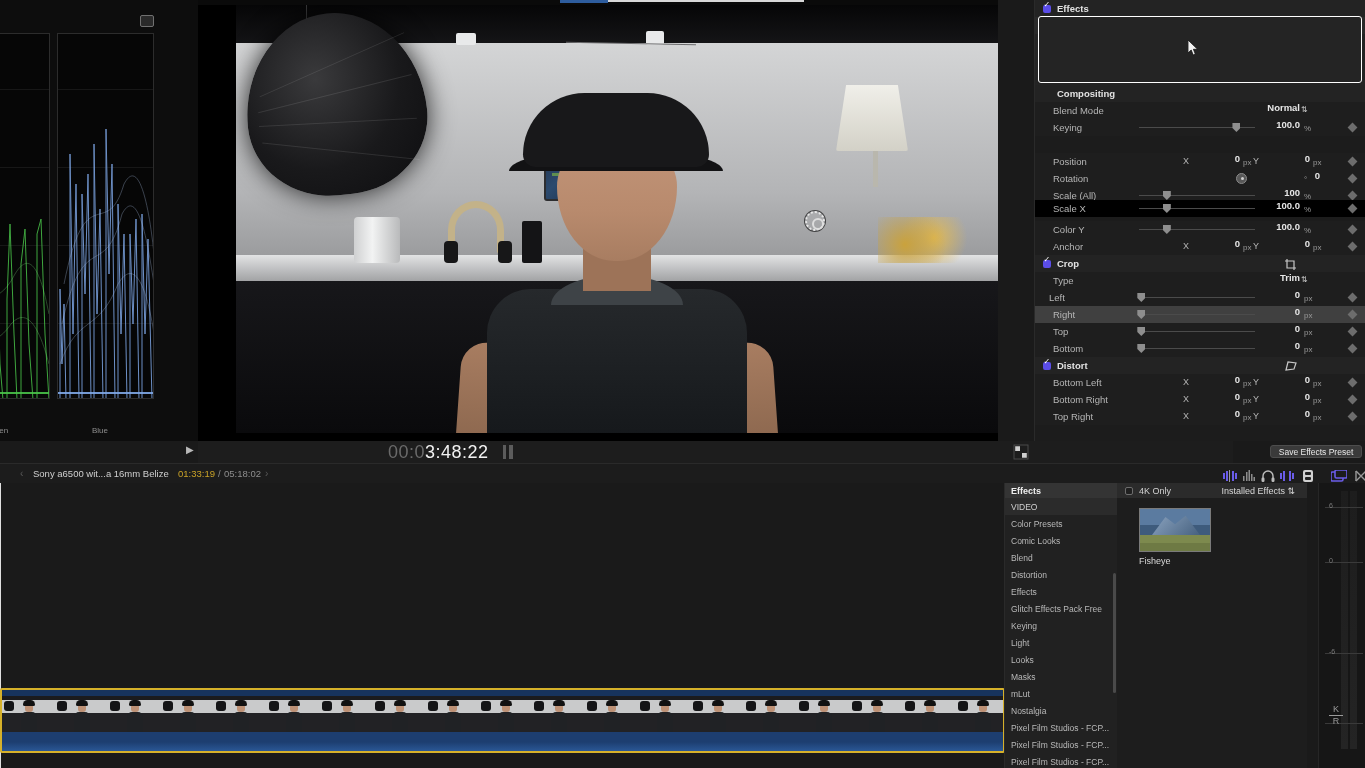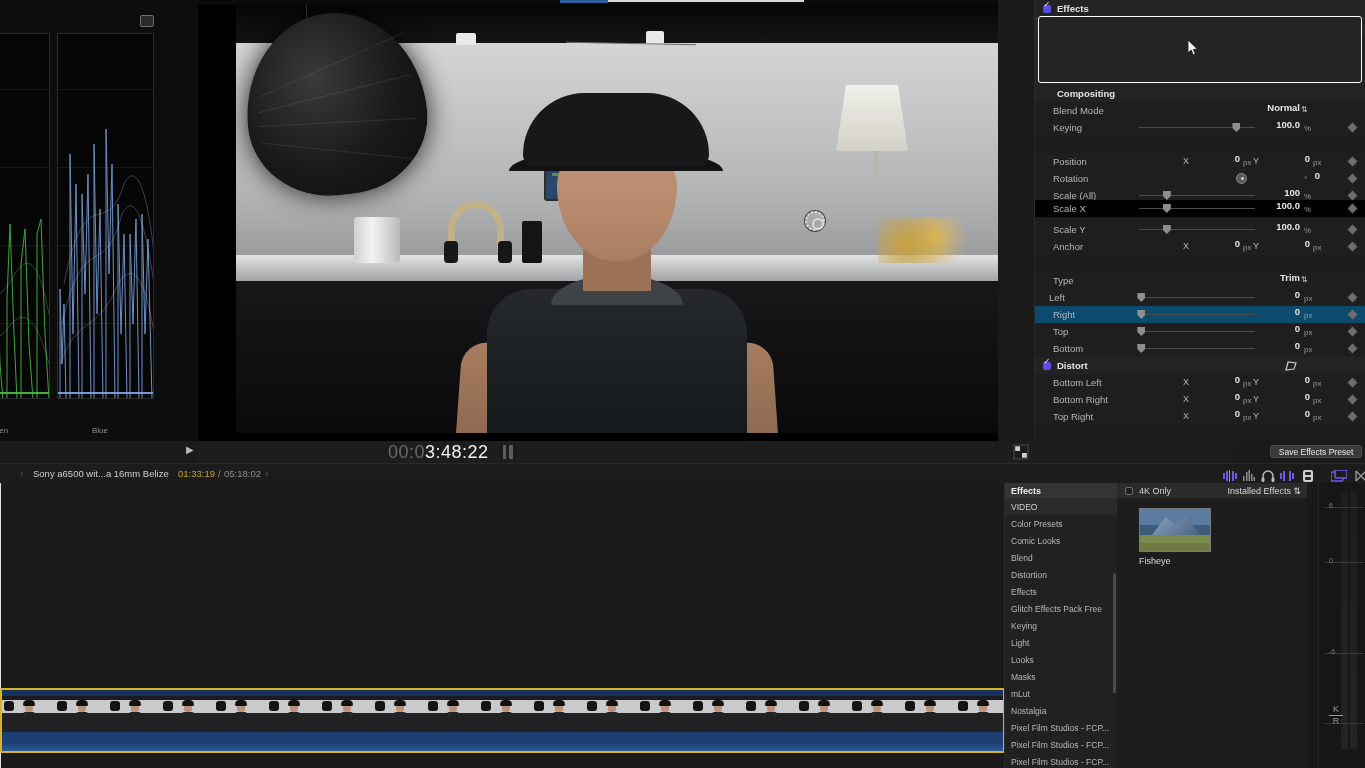--- a/index.html
+++ b/index.html
@@ -168,21 +168,21 @@
     padding-left:6px; font-size:9px; font-weight:bold; color:#eee;}
   .fx-item { position:relative; height:17px; display:flex; align-items:center; padding-left:6px;
     font-size:8.5px; color:#b9b9b9;}
   .fx-item.group { background:#2b2b2b; color:#cfcfcf; font-size:8.5px;}
   .fx-scroll { position:absolute; right:1px; top:90px; width:3px; height:120px; background:#4a4a4a; border-radius:2px;}
   .fx-main { position:absolute; left:112px; top:0; width:190px; height:285px; background:#1d1d1d;}
   .fx-topbar { position:relative; height:15px; background:#2b2b2b; display:flex; align-items:center;
     font-size:9px; color:#d2d2d2;}
   .fx-chk { width:8px; height:8px; border:1px solid #6d6d6d; border-radius:2px; background:#1f1f1f;
     margin:0 6px 0 8px; }
-  .fx-installed { position:absolute; right:6px; font-size:9px; color:#d8d8d8;}
+  .fx-installed { position:absolute; right:12px; font-size:9px; color:#d8d8d8;}
   .fx-tile { position:absolute; left:22px; top:25px; width:72px; height:44px; border:1px solid #7a7a7a;
     background:linear-gradient(to bottom,#5b7ba0 0 38%, #3e5b7c 38% 62%, #7d8a4e 62% 82%, #6e7a44 82% 100%);}
   .fx-tile-peak { position:absolute; left:12px; top:6px; width:48px; height:20px;
     background:linear-gradient(135deg,#8ba3bf,#46617f); clip-path:polygon(0 100%,28% 10%,48% 46%,70% 4%,100% 100%);}
   .fx-tile-name { position:absolute; left:22px; top:73px; font-size:9px; color:#d8d8d8;}
 
   
   .meter { position:absolute; left:1318px; top:483px; width:47px; height:285px; background:#161616;
     border-left:1px solid #262626;}
   .mt-bar { position:absolute; top:8px; width:7px; height:258px;
@@ -473,51 +473,58 @@
       </div>
       <div class="insp-row" style="position: absolute; left: 0px; top: 200px; width: 330px; height: 17px; background: #000000; text-decoration: underline;">
         <span class="lbl" style="left:18px">Scale X</span>
         <div class="slider-track" style="left:104px;width:116px"></div>
         <div class="knob" style="left:127.84px"></div>
         <span class="val" style="left:205px;width:60px">100.0</span>
         <span class="unit" style="left:269px;top:5px">%</span>
         <div class="kfd" style="right:9px"></div>
       </div>
       <div class="insp-row" style="position: absolute; left: 0px; top: 221px; width: 330px; height: 17px; background: rgb(30, 30, 30);">
-        <span class="lbl" style="left:18px">Scale Y</span>
+        <span class="lbl" style="left:18px">Color Y</span>
         <div class="slider-track" style="left:104px;width:116px"></div>
         <div class="knob" style="left:127.84px"></div>
         <span class="val" style="left:205px;width:60px">100.0</span>
         <span class="unit" style="left:269px;top:5px">%</span>
         <div class="kfd" style="right:9px"></div>
       </div>
       <div class="insp-row" style="position: absolute; left: 0px; top: 238px; width: 330px; height: 17px; background: rgb(30, 30, 30);">
         <span class="lbl" style="left:18px">Anchor</span>
         <span class="axis" style="left:148px;top:3px">X</span>
         <span class="val" style="left:165px;width:40px">0</span>
         <span class="unit" style="left:208px;top:5px">px</span>
         <span class="axis" style="left:218px;top:3px">Y</span>
         <span class="val" style="left:235px;width:40px">0</span>
         <span class="unit" style="left:278px;top:5px">px</span>
         <div class="kfd" style="right:9px"></div>
       </div>
+      <div class="sect-head" style="position: absolute; left: 0px; top: 255px; width: 330px; height: 17px; background: rgb(35, 35, 35);">
+        <span class="chk"></span>
+        <span class="sect-title">Crop</span>
+        <span style="position:absolute;left:250px;top:4px"><svg width="11" height="11">
+            <path d="M2 0 V9 H11 M0 2 H9 V11" fill="none" stroke="#c9c9c9" stroke-width="1.2"></path>
+          </svg></span>
+      </div>
       <div class="insp-row" style="position: absolute; left: 0px; top: 272px; width: 330px; height: 17px; background: rgb(30, 30, 30);">
         <span class="lbl" style="left:18px">Type</span>
         <span class="val" style="left:195px;width:70px">Trim</span>
         <span style="position:absolute;left:266px;top:3px;font-size:8px;color:#cfcfcf">⇅</span>
       </div>
       <div class="insp-row" style="position: absolute; left: 0px; top: 289px; width: 330px; height: 17px; background: rgb(30, 30, 30);">
         <span class="lbl" style="left:14px">Left</span>
         <div class="slider-track" style="left:104px;width:116px"></div>
         <div class="knob" style="left:102.32px"></div>
         <span class="val" style="left:205px;width:60px">0</span>
         <span class="unit" style="left:269px;top:5px">px</span>
         <div class="kfd" style="right:9px"></div>
       </div>
-      <div class="insp-row" style="position: absolute; left: 0px; top: 306px; width: 330px; height: 17px; background: #0c4a6e;">
+      <div class="insp-row" style="position: absolute; left: 0px; top: 306px; width: 330px; height: 17px; background: #404040;">
         <span class="lbl" style="left:18px">Right</span>
         <div class="slider-track" style="left:104px;width:116px"></div>
         <div class="knob" style="left:102.32px"></div>
         <span class="val" style="left:205px;width:60px">0</span>
         <span class="unit" style="left:269px;top:5px">px</span>
         <div class="kfd" style="right:9px"></div>
       </div>
       <div class="insp-row" style="position: absolute; left: 0px; top: 323px; width: 330px; height: 17px; background: rgb(30, 30, 30);">
         <span class="lbl" style="left:18px">Top</span>
         <div class="slider-track" style="left:104px;width:116px"></div>

